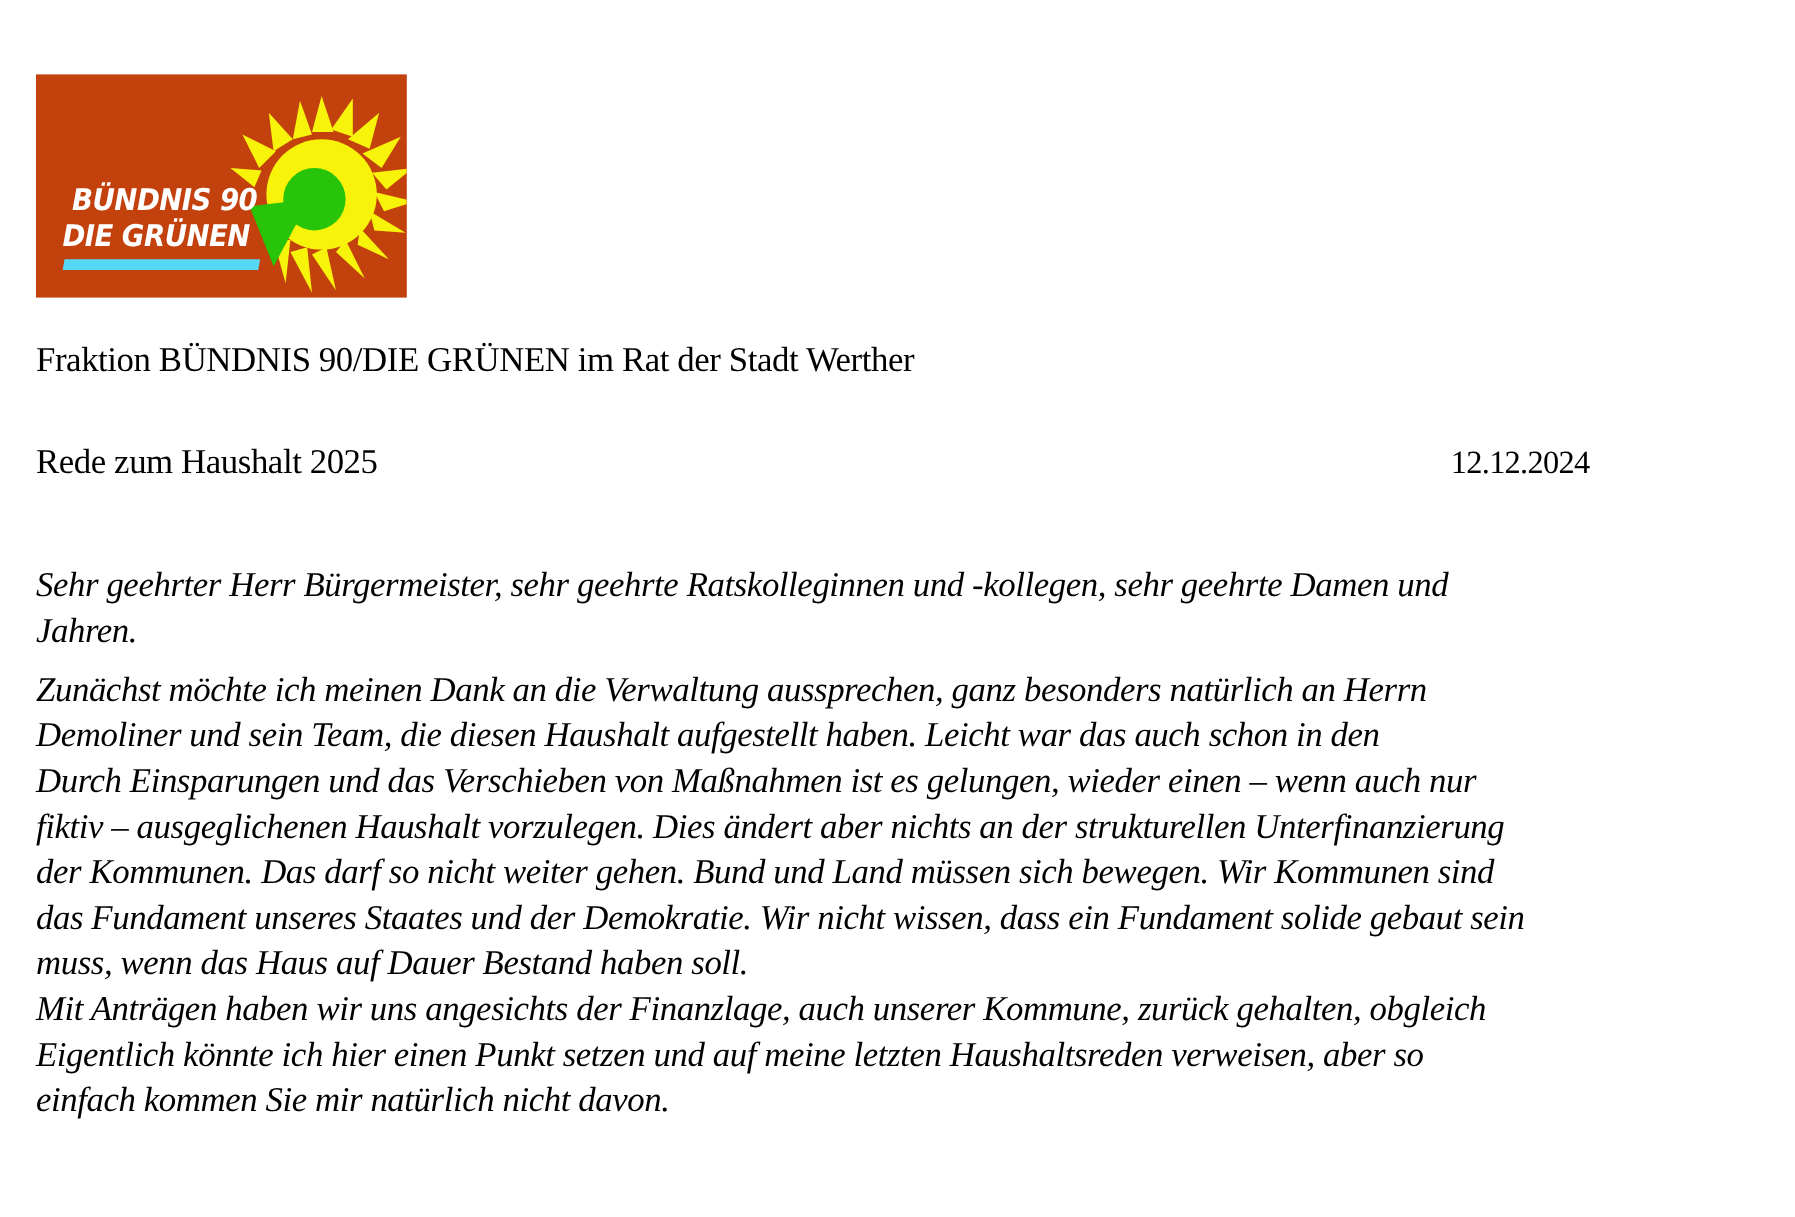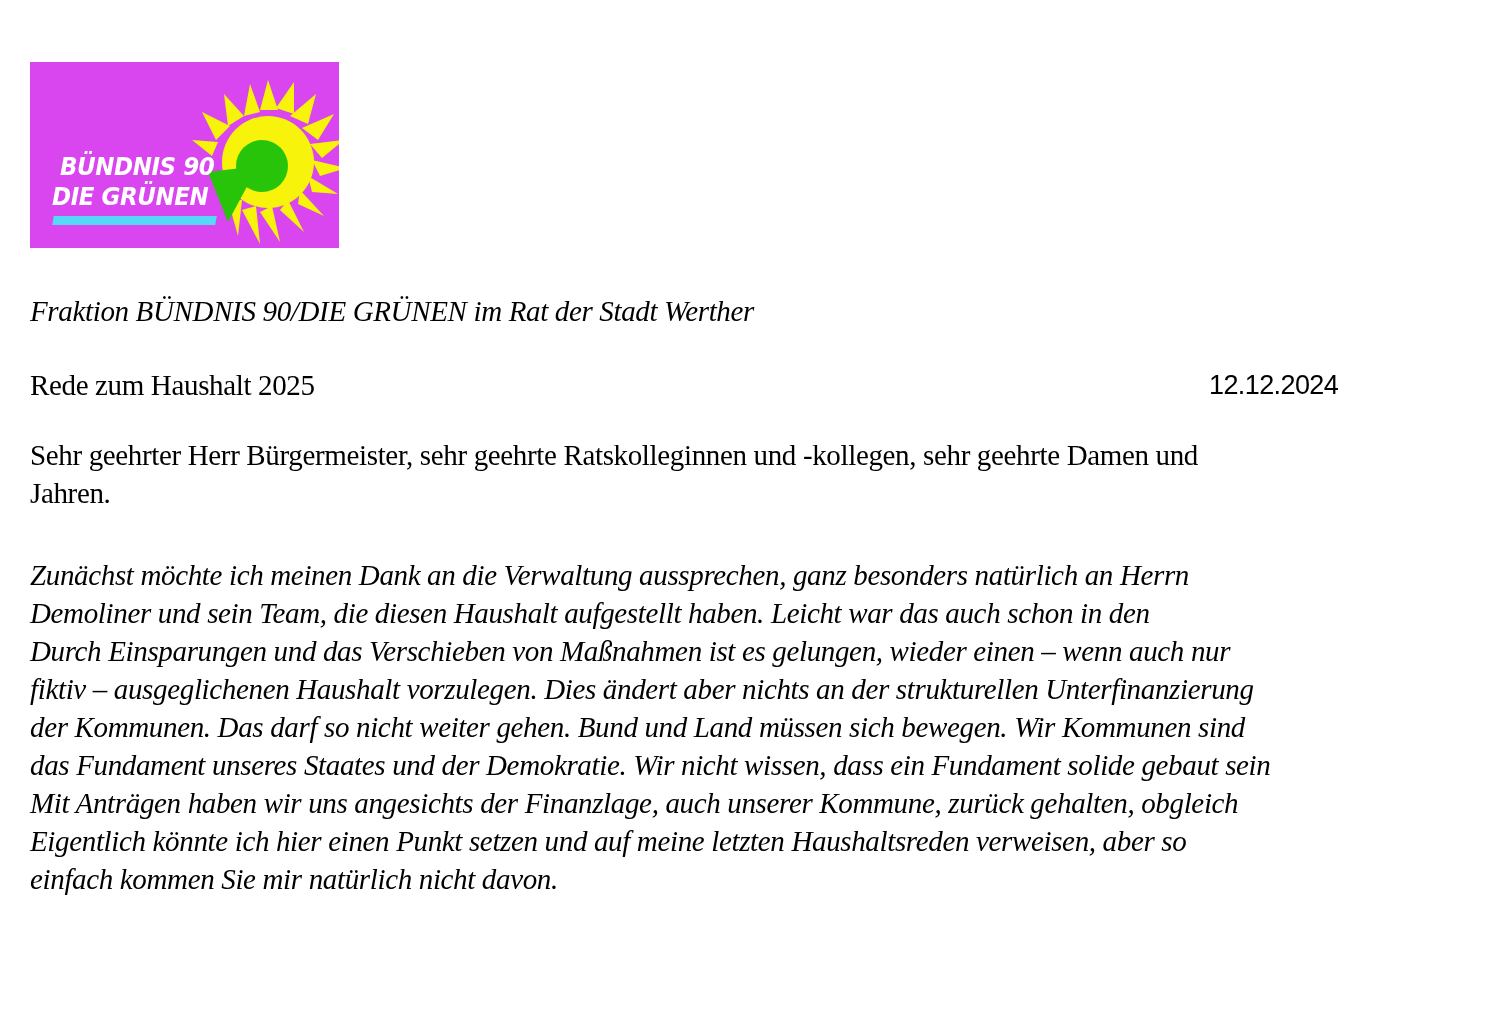--- a/index.html
+++ b/index.html
@@ -2,42 +2,42 @@
 <html><head>
 <meta charset="utf-8">
 <style>
   html, body { margin: 0; padding: 0; background: #ffffff; }
   body {
     width: 1496px; height: 1014px; overflow: hidden; position: relative;
     font-family: "Liberation Serif", serif; color: #000;
   }
   .logo {
     position: absolute; left: 30px; top: 62px; width: 309px; height: 186px;
-    background: #d946ef; overflow: hidden;
+    background: #c2410c; overflow: hidden;
   }
   .logo svg { position: absolute; left: 0; top: 0; }
   .logo-line1, .logo-line2 {
     position: absolute; left: 26px; color: #ffffff;
     font-family: "DejaVu Sans", sans-serif; font-weight: bold; font-style: italic;
     font-size: 25px; letter-spacing: -0.5px; white-space: nowrap;
     transform: scaleX(0.92); transform-origin: left top;
   }
   .logo-line1 { top: 90px; left: 30px; }
   .logo-line2 { top: 120px; left: 22px; }
   .logo-bar {
     position: absolute; left: 23px; top: 154px; width: 163px; height: 9px;
     background: #55d9f7; transform: skewX(-10deg);
   }
   .text {
     position: absolute; left: 30px; font-size: 29px; line-height: 38px;
     white-space: nowrap; letter-spacing: -0.35px;
   }
   .date {
     position: absolute; left: 1209px; top: 366px; font-size: 27px;
-    font-family: Liberation Sans, sans-serif; letter-spacing: -0.6px; line-height: 38px;
+    font-family: Liberation Serif, serif; letter-spacing: -0.6px; line-height: 38px;
   }
   .para { position: absolute; left: 30px; font-size: 29px; line-height: 38px; letter-spacing: -0.35px; }
   .para div { white-space: nowrap; }
 </style>
 </head>
 <body>
 
 <div class="logo">
   <svg width="309" height="186" viewBox="0 0 309 186">
     <g transform="translate(238,100)">
@@ -63,33 +63,34 @@
       <circle r="46" fill="#f7f30a"></circle>
       <circle cx="-6" cy="4" r="26" fill="#27c40a"></circle>
       <path d="M -60 10 L -10 4 L -40 60 Z" fill="#27c40a"></path>
     </g>
   </svg>
   <div class="logo-line1">BÜNDNIS 90</div>
   <div class="logo-line2">DIE GRÜNEN</div>
   <div class="logo-bar"></div>
 </div>
 
-<div class="text" style="top:292px;font-style:italic;">Fraktion BÜNDNIS 90/DIE GRÜNEN im Rat der Stadt Werther</div>
+<div class="text" style="top:281px;">Fraktion BÜNDNIS 90/DIE GRÜNEN im Rat der Stadt Werther</div>
 
 <div class="text" style="top:366px;">Rede zum Haushalt 2025</div>
 <div class="date">12.12.2024</div>
 
-<div class="para" style="top:436px;">
+<div class="para" style="top:469px;font-style:italic;">
   <div>Sehr geehrter Herr Bürgermeister, sehr geehrte Ratskolleginnen und -kollegen, sehr geehrte Damen und</div>
   <div>Jahren.</div>
 </div>
 
 <div class="para" style="top:556px;font-style:italic;">
   <div>Zunächst möchte ich meinen Dank an die Verwaltung aussprechen, ganz besonders natürlich an Herrn</div>
   <div>Demoliner und sein Team, die diesen Haushalt aufgestellt haben. Leicht war das auch schon in den</div>
   <div>Durch Einsparungen und das Verschieben von Maßnahmen ist es gelungen, wieder einen – wenn auch nur</div>
   <div>fiktiv – ausgeglichenen Haushalt vorzulegen. Dies ändert aber nichts an der strukturellen Unterfinanzierung</div>
   <div>der Kommunen. Das darf so nicht weiter gehen. Bund und Land müssen sich bewegen. Wir Kommunen sind</div>
   <div>das Fundament unseres Staates und der Demokratie. Wir nicht wissen, dass ein Fundament solide gebaut sein</div>
+  <div>muss, wenn das Haus auf Dauer Bestand haben soll.</div>
   <div>Mit Anträgen haben wir uns angesichts der Finanzlage, auch unserer Kommune, zurück gehalten, obgleich</div>
   <div>Eigentlich könnte ich hier einen Punkt setzen und auf meine letzten Haushaltsreden verweisen, aber so</div>
   <div>einfach kommen Sie mir natürlich nicht davon.</div>
 </div>
 
 </body></html>

